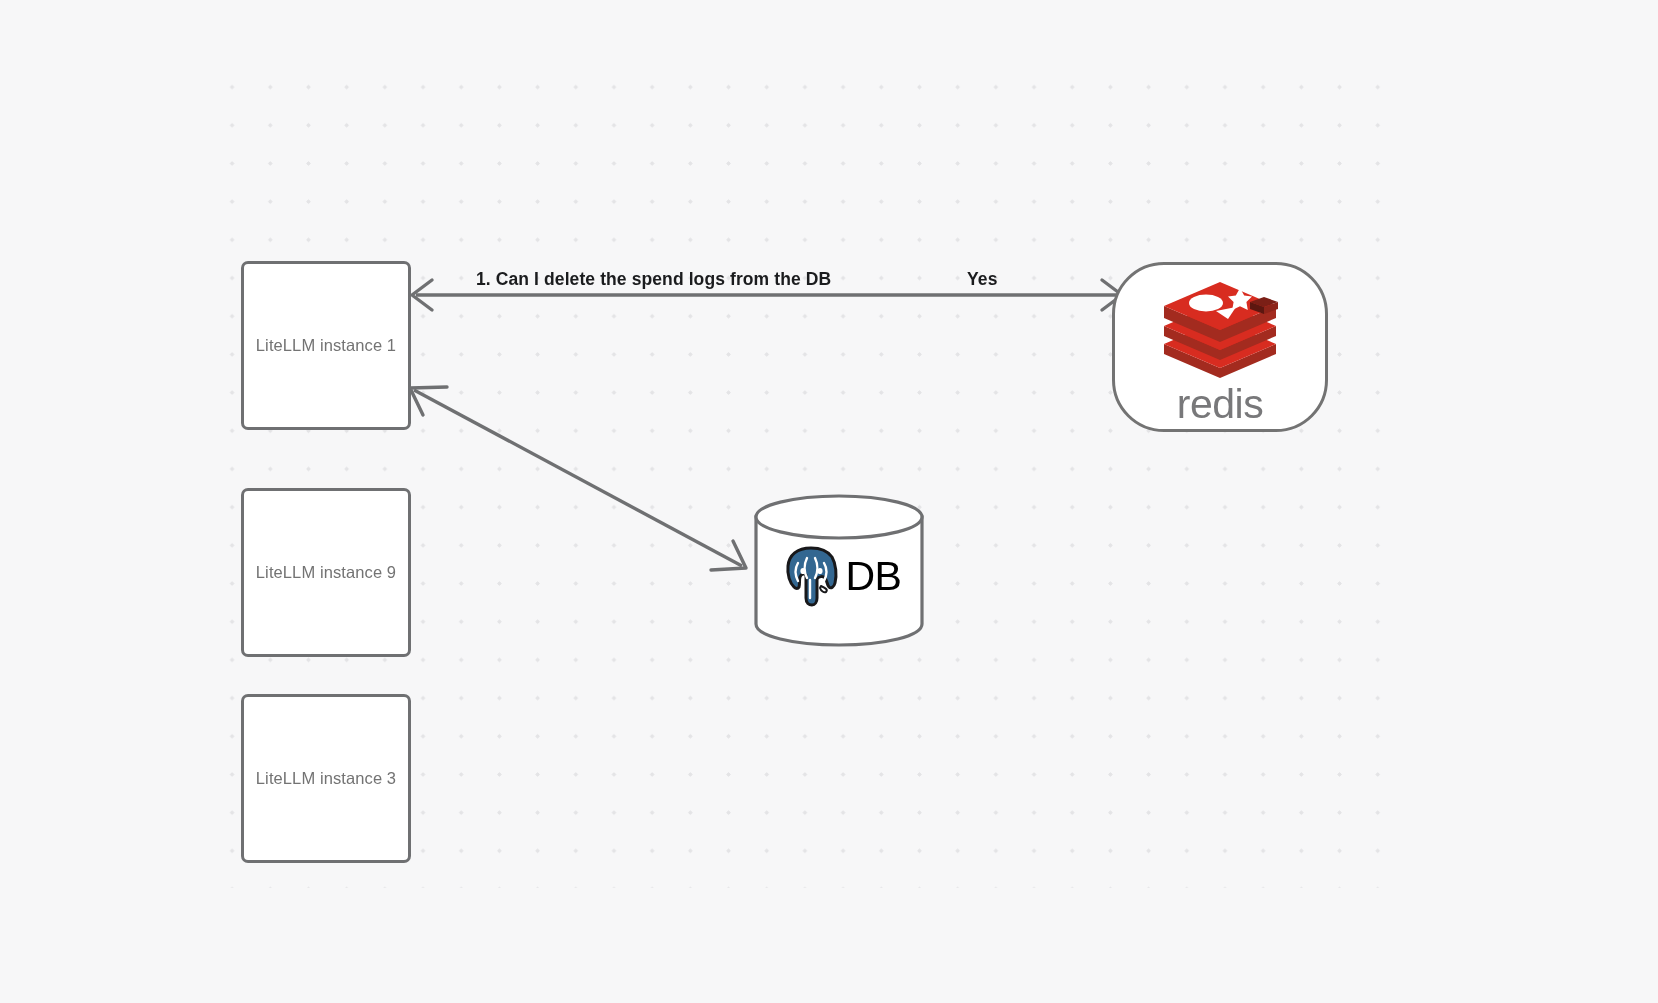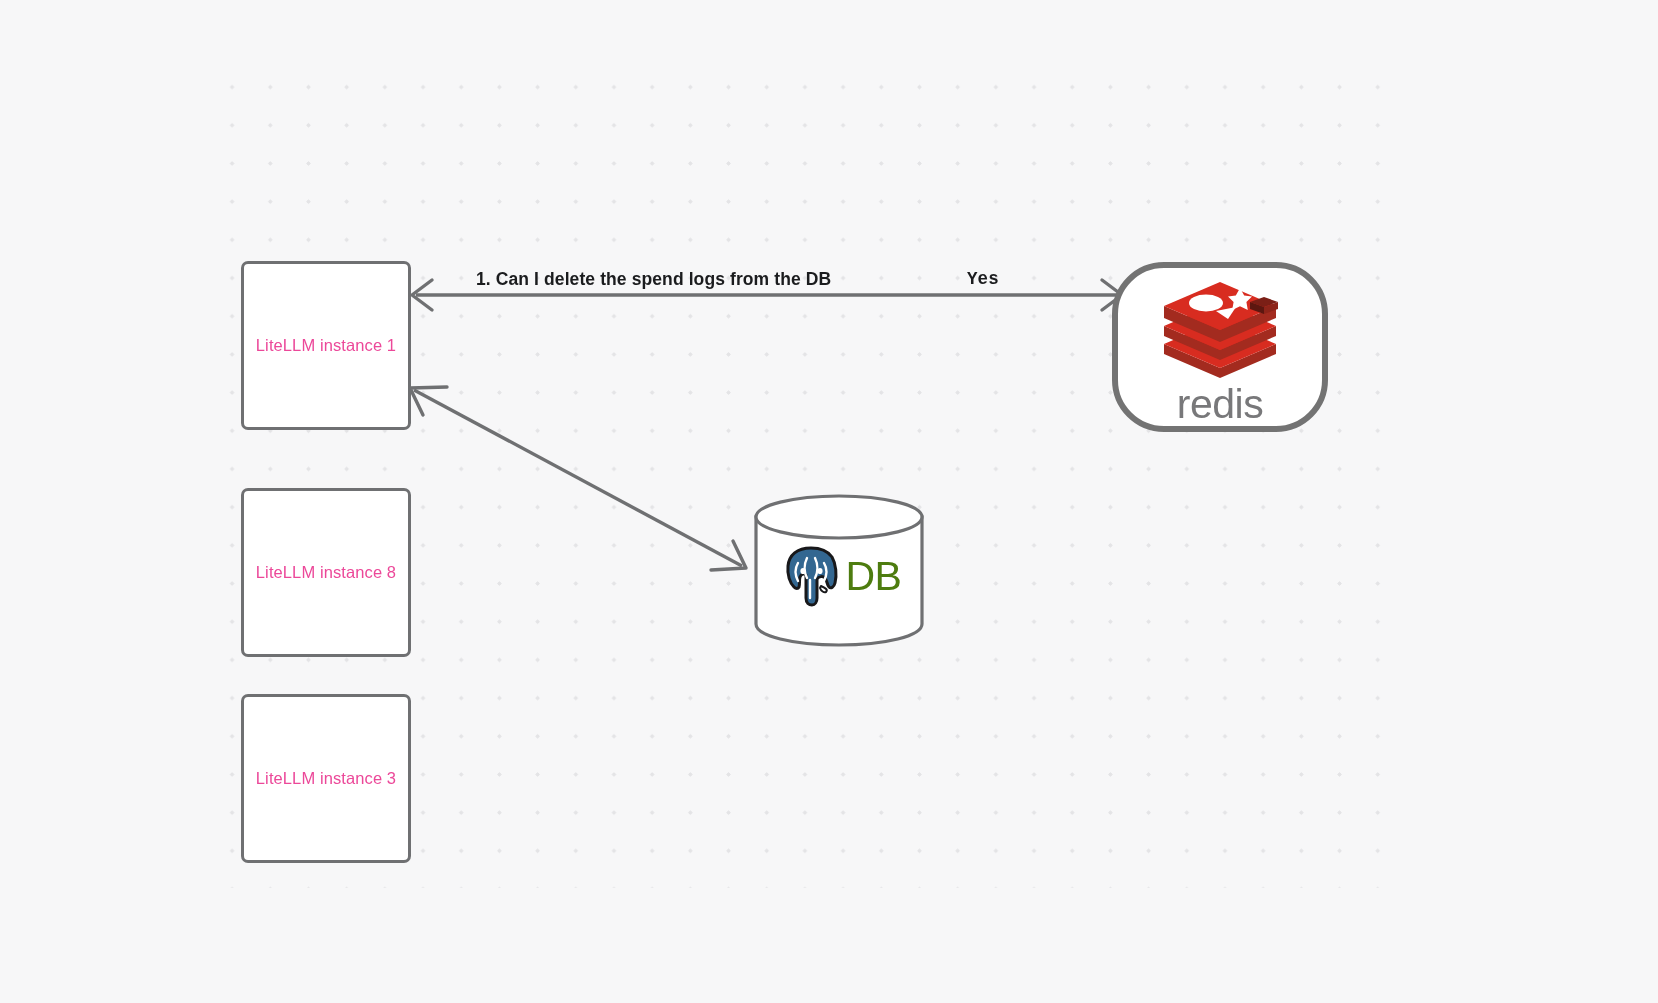--- a/index.html
+++ b/index.html
@@ -40,40 +40,40 @@
     background: #ffffff;
     border: 3px solid #6f7072;
     border-radius: 7px;
     box-sizing: border-box;
     display: flex;
     align-items: center;
     justify-content: center;
   }
   .node-label {
     font-size: 16.5px;
-    color: #ec4899;
+    color: #737373;
     font-weight: 400;
     letter-spacing: .1px;
     text-align: center;
     line-height: 1.25;
   }
 
   #node-litellm-1 { left: 241px; top: 261px; width: 170px; height: 169px; }
   #node-litellm-2 { left: 241px; top: 488px; width: 170px; height: 169px; }
   #node-litellm-3 { left: 241px; top: 694px; width: 170px; height: 169px; }
 
   
   #node-redis {
     position: absolute;
     left: 1112px;
     top: 262px;
     width: 216px;
     height: 170px;
     background: #ffffff;
-    border: 6px solid #737373;
+    border: 3px solid #737373;
     border-radius: 52px;
     box-sizing: border-box;
     display: flex;
     flex-direction: column;
     align-items: center;
     justify-content: center;
   }
   #redis-logo-svg { display: block; }
 
   
@@ -92,21 +92,21 @@
     width: 172px;
     height: 74px;
     display: flex;
     align-items: center;
     justify-content: center;
     gap: 1px;
   }
   #db-text {
     font-size: 41px;
     font-weight: 400;
-    color: #4d7c0f;
+    color: #000000;
     letter-spacing: -.5px;
     line-height: 1;
   }
 
   
   #edge-layer {
     position: absolute;
     left: 0; top: 0;
     width: 1658px; height: 1003px;
     pointer-events: none;
@@ -115,21 +115,21 @@
   
   .edge-label {
     position: absolute;
     font-size: 17.5px;
     font-weight: 700;
     color: #1b1c1e;
     white-space: nowrap;
     letter-spacing: .1px;
   }
   #edge-label-1-question { left: 476px; top: 269px; }
-  #edge-label-1-answer   { left: 967px; top: 269px; font-family: Liberation Mono, monospace; }
+  #edge-label-1-answer   { left: 967px; top: 269px; }
   #edge-label-2          { left: 552px; top: 435px; }
 </style>
 </head>
 <body>
 
 <div id="canvas">
 
   <div id="dotgrid"></div>
 
   <svg id="edge-layer" width="1658" height="1003" viewBox="0 0 1658 1003" fill="none">
@@ -155,21 +155,21 @@
   <div class="edge-label" id="edge-label-1-question">1.  Can I delete the spend logs from the DB</div>
 
   <div class="edge-label" id="edge-label-1-answer">Yes</div>
 
 
   <div class="node-box" id="node-litellm-1">
     <span class="node-label">LiteLLM instance 1</span>
   </div>
 
   <div class="node-box" id="node-litellm-2">
-    <span class="node-label">LiteLLM instance 8</span>
+    <span class="node-label">LiteLLM instance 9</span>
   </div>
 
   <div class="node-box" id="node-litellm-3">
     <span class="node-label">LiteLLM instance 3</span>
   </div>
 
   <div id="node-redis">
     <svg id="redis-logo-svg" width="132" height="112" viewBox="0 0 132 112" fill="none">
 
       <g>

